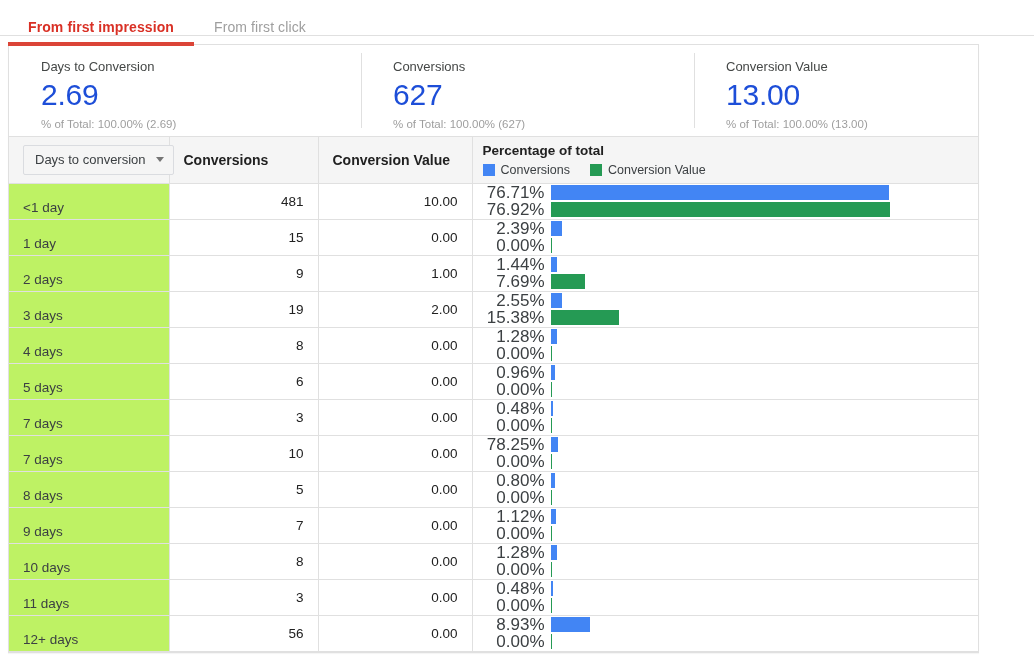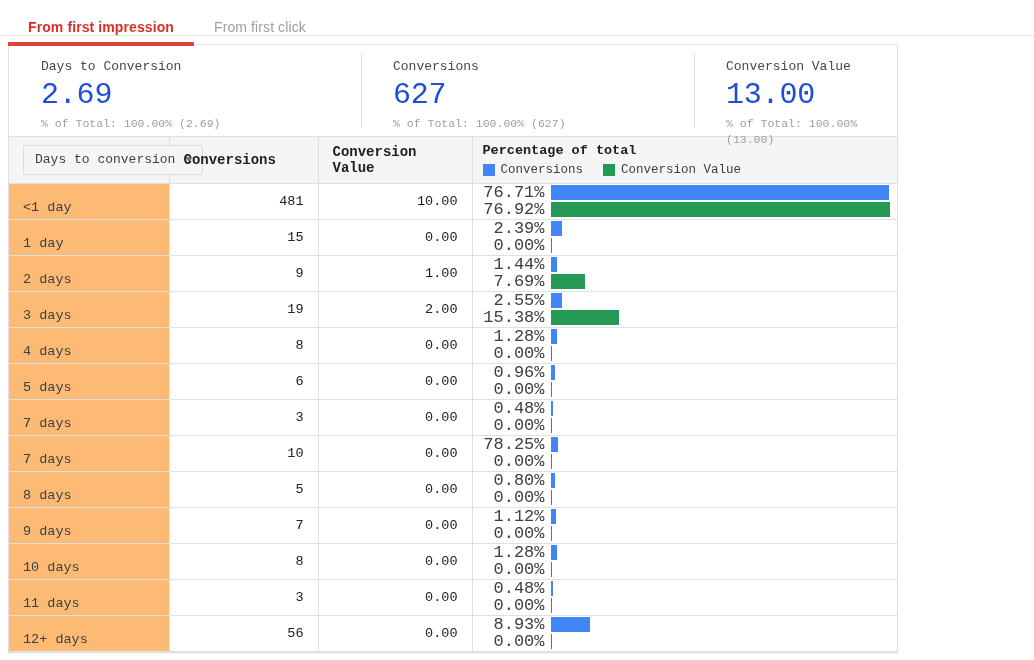--- a/index.html
+++ b/index.html
@@ -44,25 +44,24 @@
     content: "";
     position: absolute;
     left: 0; right: 0; bottom: -1px;
     height: 4px;
     background: #db4437;
   }
 
   
   .card {
     margin: 8px 0 0 8px;
-    width: 890px;
+    width: 971px;
     border: 1px solid #e0e0e0;
     background: #fff;
     box-shadow: 0 1px 1px rgba(0,0,0,0.04);
-    font-family: Liberation Mono, monospace;
   }
 
   
   .summary {
     display: flex;
     height: 92px;
     border-bottom: 1px solid #e0e0e0;
   }
   .summary-cell {
     flex: 1 1 0;
@@ -166,21 +165,21 @@
     gap: 6px;
     font-size: 12.5px;
     font-weight: 400;
     color: #3c4043;
   }
   .legend-item + .legend-item { margin-left: 12px; }
   .swatch { width: 12px; height: 12px; display: inline-block; }
 
   tbody td { height: 36px; font-size: 13.5px; color: #212121; }
   td.cell-dim {
-    background: #fdba74;
+    background: #bef264;
     padding: 12px 0 0 14px;
     color: #3c4043;
   }
   td.cell-num {
     text-align: right;
     padding: 0 14px 0 0;
     color: #212121;
   }
   td.cell-bars {
     padding: 0;

